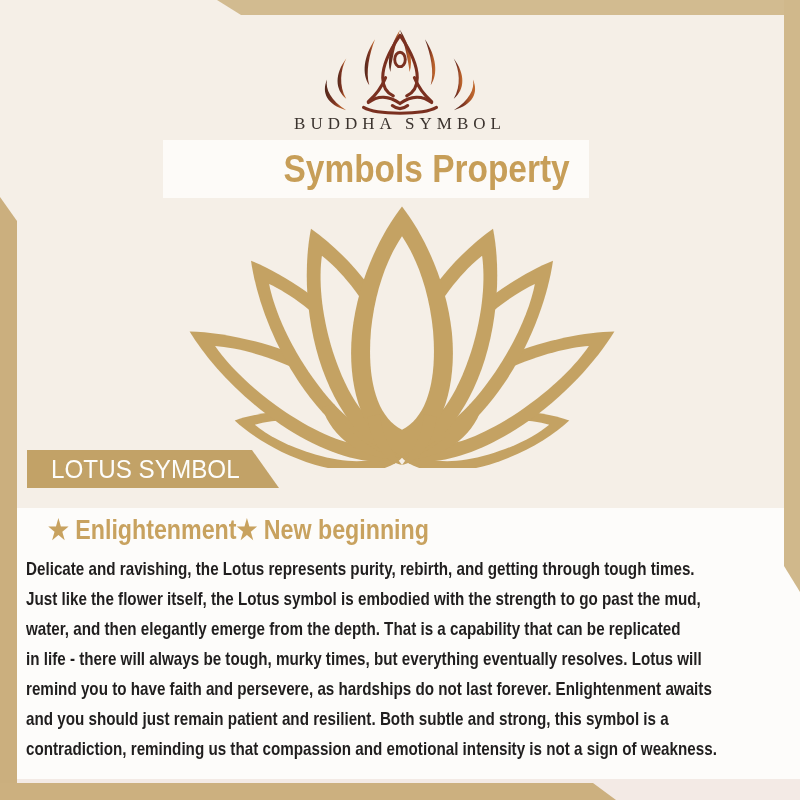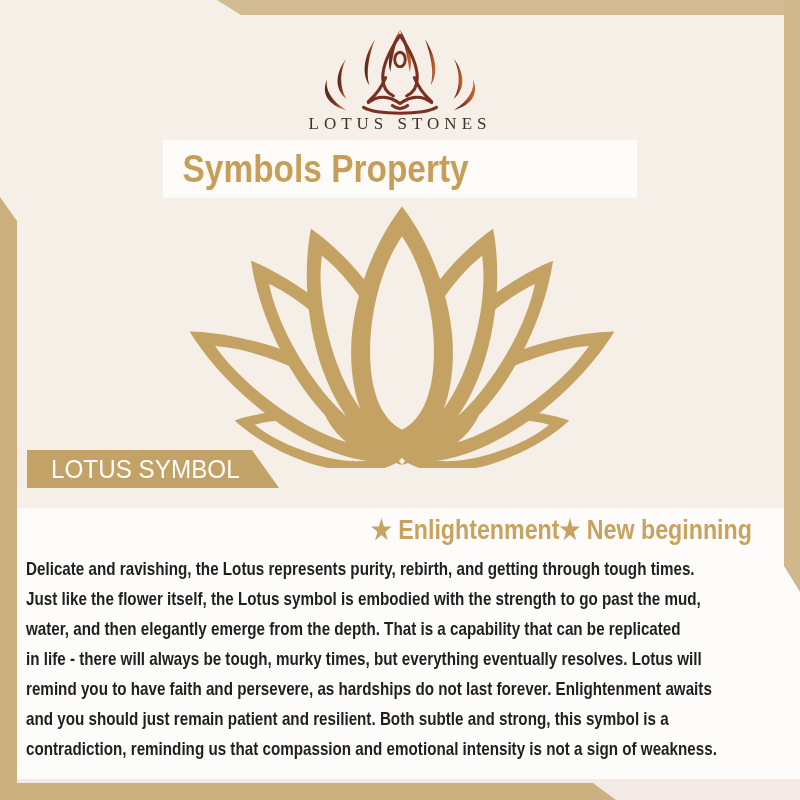--- a/index.html
+++ b/index.html
@@ -18,38 +18,38 @@
             clip-path:polygon(0 783px,593px 783px,616px 800px,0 800px);}
   .strip-pink{position:absolute;left:0;top:779px;width:800px;height:21px;background:#f3eae5;z-index:4;}
 
   
   .logo{position:absolute;left:310px;top:22px;width:180px;height:96px;z-index:3;}
   .brand{position:absolute;left:0;top:114px;width:800px;text-align:center;z-index:3;
          font-family:"Liberation Serif",serif;font-size:17px;letter-spacing:5px;
          color:#3b332e;white-space:nowrap;}
 
   
-  .title-band{position:absolute;left:163px;top:140px;width:474px;height:58px;background:#fdfbf8;
-              z-index:3;display:flex;align-items:center;justify-content:flex-start;}
+  .title-band{position:absolute;left:163px;top:140px;width:426px;height:58px;background:#fdfbf8;
+              z-index:3;display:flex;align-items:center;justify-content:flex-end;}
   .title-band span{display:inline-block;font-size:38px;font-weight:bold;color:#c79e58;
               transform:scaleX(.88);white-space:nowrap;}
 
   
   .lotus{position:absolute;left:181px;top:202px;width:442px;height:266px;z-index:2;}
 
   
   .banner{position:absolute;left:27px;top:450px;width:262px;height:38px;background:#c2a267;z-index:5;
           clip-path:polygon(0 0,225px 0,252px 38px,0 38px);
           display:flex;align-items:center;}
   .banner span{display:inline-block;margin-left:24px;font-size:25px;color:#fdfdfb;
           transform:scaleX(.97);transform-origin:left center;white-space:nowrap;}
 
   
   .panel{position:absolute;left:17px;top:508px;width:783px;height:272px;background:#fdfcfa;z-index:3;}
-  .panel-heading{position:absolute;left:0;top:6px;width:766px;text-align:right;}
+  .panel-heading{position:absolute;left:0;top:6px;width:766px;text-align:left;}
   .panel-heading span{display:inline-block;font-size:27px;font-weight:bold;color:#c8a25f;
           transform:scaleX(.86);white-space:nowrap;}
   .body-text{position:absolute;left:9px;top:46px;}
   .body-line{font-size:19px;font-weight:bold;line-height:30px;color:#201e1e;
           transform:scaleX(.8);transform-origin:left center;white-space:nowrap;}
 </style>
 </head>
 <body>
 
 <div id="canvas">
@@ -83,21 +83,21 @@
       <path d="M90 14 C79 30 72 46 72 58 C72 68 77 74 83 77"></path>
       <path d="M90 14 C101 30 108 46 108 58 C108 68 103 74 97 77"></path>
       <ellipse cx="90" cy="39" rx="5.5" ry="7.5" stroke-width="3"></ellipse>
       <path d="M75 58 C71 68 65 76 57 83"></path>
       <path d="M105 58 C109 68 115 76 123 83"></path>
       <path d="M57 84 C67 76 79 77 90 85 C101 77 113 76 123 84"></path>
       <path d="M52 89 C66 97 114 97 128 89"></path>
       <path d="M82 87 C87 91 93 91 98 87"></path>
     </g>
   </svg>
-  <div class="brand">LOTUS STONES</div>
+  <div class="brand">BUDDHA SYMBOL</div>
 
   <div class="title-band">
     <span>Symbols Property</span>
   </div>
 
   <svg class="lotus" viewBox="0 0 440 266" aria-hidden="true">
     <defs>
       <g id="bl-petal">
         <path fill="#c4a263" d="M0 2 C-28 -12 -41 -58 -37 -110 C-33 -156 -17 -198 0 -225 C17 -198 33 -156 37 -110 C41 -58 28 -12 0 2 Z"></path>
         <path fill="#f5efe7" d="M0 -22 C-19 -34 -26 -68 -23 -112 C-20 -150 -10 -180 0 -198 C10 -180 20 -150 23 -112 C26 -68 19 -34 0 -22 Z"></path>

